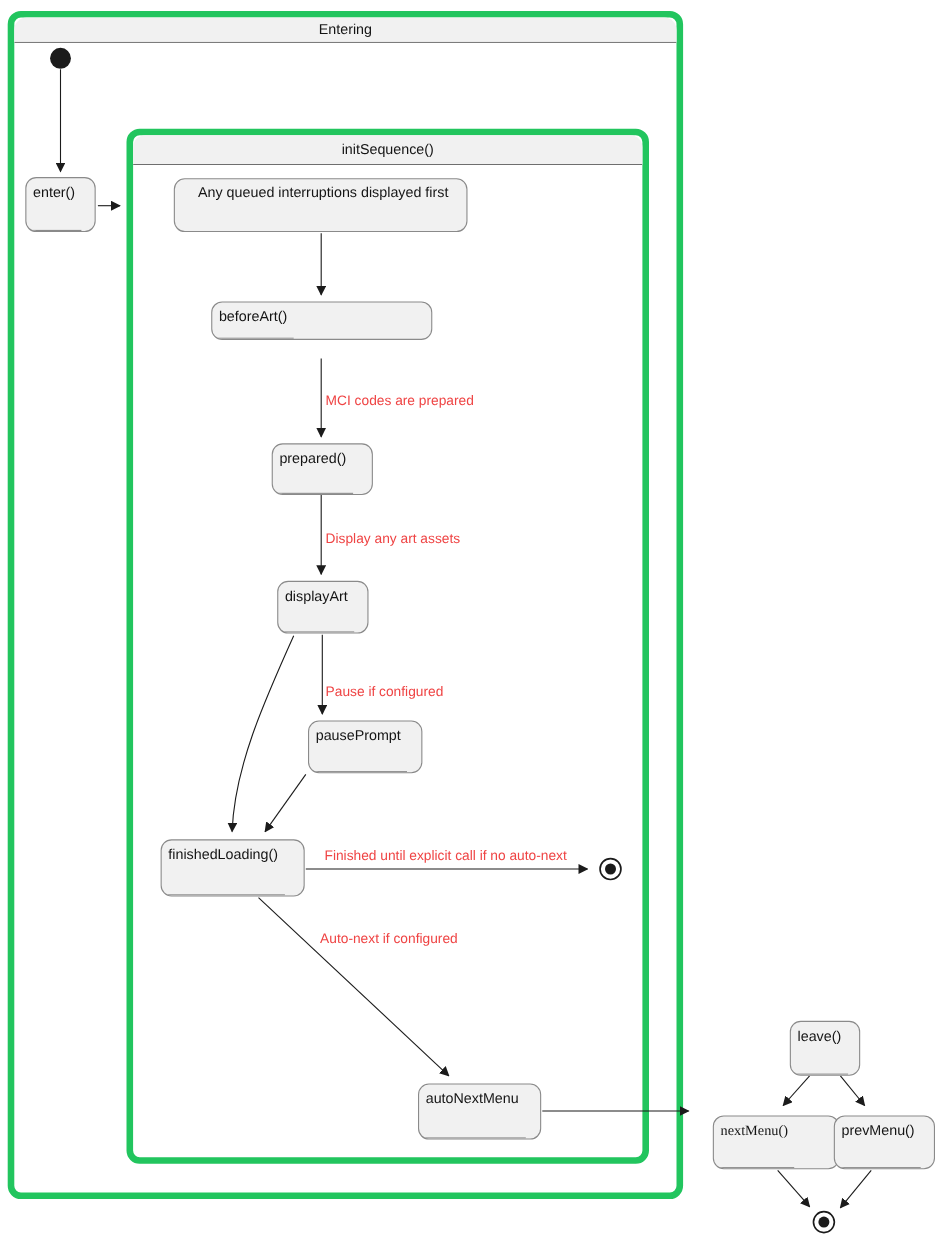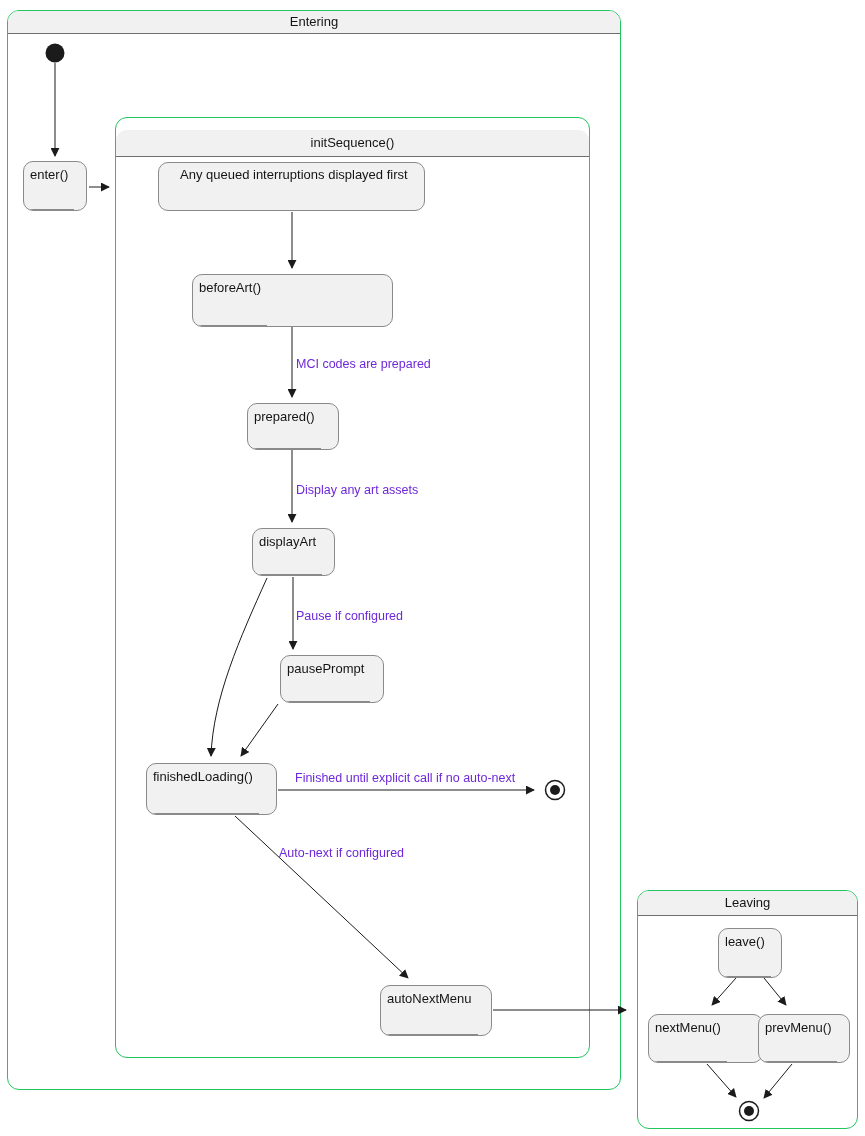--- a/index.html
+++ b/index.html
@@ -9,39 +9,39 @@
     height: 1136px;
     background: #ffffff;
     font-family: "Liberation Sans", sans-serif;
     color: #141414;
     overflow: hidden;
   }
 
   
   .container {
     position: absolute;
-    border: 1px solid #22c55e;
+    border: 6px solid #22c55e;
     border-radius: 12px;
     box-sizing: border-box;
     background: transparent;
   }
   .ctitle {
     box-sizing: border-box;
     background: #f1f1f1;
     border-bottom: 1px solid #6e6e6e;
     border-radius: 11px 11px 0 0;
     text-align: center;
     font-size: 13px;
     white-space: nowrap;
     overflow: hidden;
   }
   #c-entering { left: 7px; top: 10px; width: 614px; height: 1080px; }
   #c-entering > .ctitle { height: 23px; line-height: 22px; }
   #c-initseq { left: 115px; top: 117px; width: 475px; height: 941px; }
-  #c-initseq > .ctitle { height: 27px; line-height: 26px; margin-top: 12px; }
+  #c-initseq > .ctitle { height: 27px; line-height: 26px; }
   #c-leaving { left: 637px; top: 890px; width: 221px; height: 239px; }
   #c-leaving > .ctitle { height: 25px; line-height: 24px; }
 
   
   .state {
     position: absolute;
     box-sizing: border-box;
     background: #f1f1f1;
     border: 1px solid #8a8a8a;
     border-radius: 10px;
@@ -64,21 +64,21 @@
     padding: 0 21px;
     white-space: nowrap;
   }
 
   
   .elabel {
     position: absolute;
     font-size: 12.5px;
     line-height: 15px;
     white-space: nowrap;
-    color: #6d28d9;
+    color: #ef4444;
   }
 
   #edges-layer {
     position: absolute;
     left: 0; top: 0;
     width: 865px; height: 1136px;
     pointer-events: none;
   }
   .edge { fill: none; stroke: #1b1b1b; stroke-width: 1; }
 </style>
@@ -88,23 +88,20 @@
 <div id="canvas">
 
   <div class="container" id="c-entering">
     <div class="ctitle">Entering</div>
   </div>
 
   <div class="container" id="c-initseq">
     <div class="ctitle">initSequence()</div>
   </div>
 
-  <div class="container" id="c-leaving">
-    <div class="ctitle">Leaving</div>
-  </div>
 
   <svg id="edges-layer" viewBox="0 0 865 1136" xmlns="http://www.w3.org/2000/svg">
     <defs>
       <marker id="arrowhead" viewBox="0 0 10 10" refX="9" refY="5" markerWidth="9" markerHeight="9" orient="auto">
         <path d="M0,0 L10,5 L0,10 z" fill="#1b1b1b"></path>
       </marker>
     </defs>
 
     <path class="edge" d="M55,63 V156" marker-end="url(#arrowhead)"></path>
     <path class="edge" d="M89,187 H109" marker-end="url(#arrowhead)"></path>
@@ -137,21 +134,21 @@
 
   <div class="state" style="left:23px; top:161px; width:64px; height:50px;">
     <div class="st">enter()</div>
     <div class="sb"></div>
   </div>
 
   <div class="state" style="left:158px; top:162px; width:267px; height:49px;">
     <div class="sb">Any queued interruptions displayed first</div>
   </div>
 
-  <div class="state" style="left:192px; top:274px; width:201px; height:53px;gap:42px;">
+  <div class="state" style="left:192px; top:274px; width:201px; height:35px;gap:42px;">
     <div class="st">beforeArt()</div>
   </div>
 
   <div class="state" style="left:247px; top:403px; width:92px; height:47px;">
     <div class="st">prepared()</div>
     <div class="sb"></div>
   </div>
 
   <div class="state" style="left:252px; top:528px; width:83px; height:48px;">
     <div class="st">displayArt</div>
@@ -171,29 +168,29 @@
   <div class="state" style="left:380px; top:985px; width:112px; height:51px;">
     <div class="st">autoNextMenu</div>
     <div class="sb"></div>
   </div>
 
   <div class="state" style="left:718px; top:928px; width:64px; height:50px;">
     <div class="st">leave()</div>
     <div class="sb"></div>
   </div>
 
-  <div class="state" style="left:648px; top:1014px; width:115px; height:49px;">
+  <div class="state" style="left:648px; top:1014px; width:115px; height:49px;font-family:Liberation Serif, serif;">
     <div class="st">nextMenu()</div>
     <div class="sb"></div>
   </div>
 
   <div class="state" style="left:758px; top:1014px; width:92px; height:49px;">
     <div class="st">prevMenu()</div>
     <div class="sb"></div>
   </div>
 
   <div class="elabel" style="left:296px; top:357px;">MCI codes are prepared</div>
   <div class="elabel" style="left:296px; top:483px;">Display any art assets</div>
-  <div class="elabel" style="left:296px; top:609px;text-align:center;">Pause if configured</div>
+  <div class="elabel" style="left:296px; top:622px;text-align:center;">Pause if configured</div>
   <div class="elabel" style="left:295px; top:771px;">Finished until explicit call if no auto-next</div>
-  <div class="elabel" style="left:279px; top:846px;">Auto-next if configured</div>
+  <div class="elabel" style="left:291px; top:846px;">Auto-next if configured</div>
 
 </div>
 
 </body></html>

